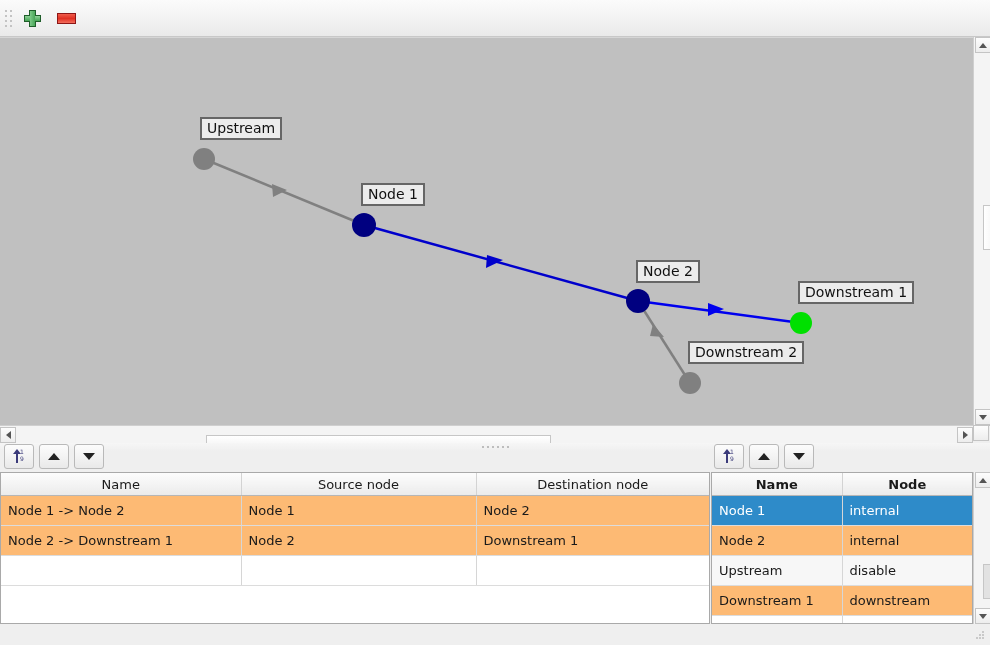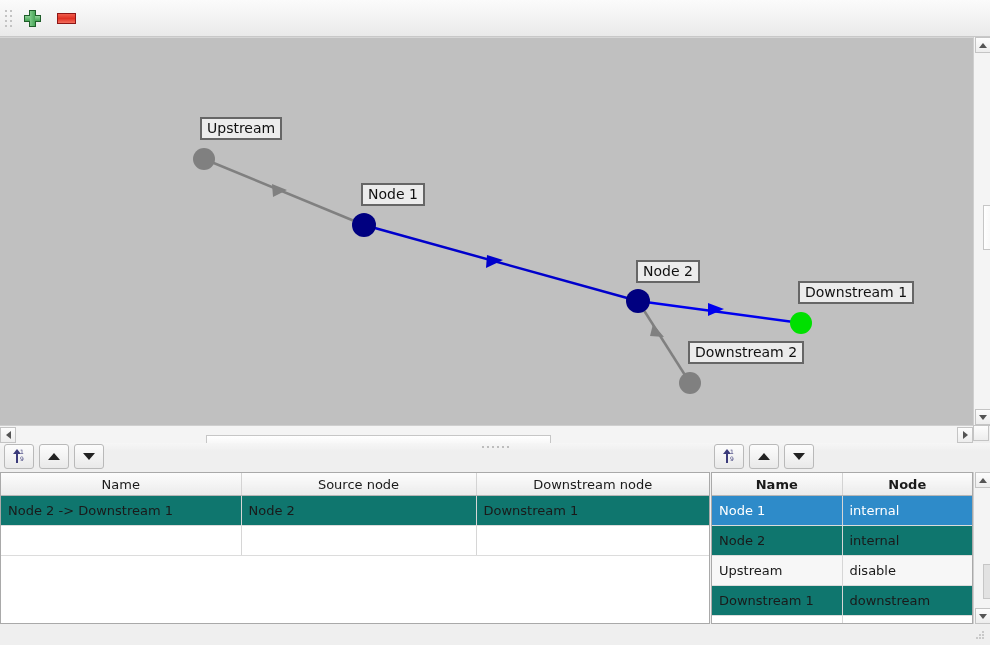--- a/index.html
+++ b/index.html
@@ -138,21 +138,21 @@
   }
   .ic-sort .n1, .ic-sort .n2 {
     position: absolute; left: 9px; font-size: 6px; color: #3b3b7a; line-height: 6px;
     font-family: "DejaVu Sans", sans-serif;
   }
   .ic-sort .n1 { top: 1px; }
   .ic-sort .n2 { top: 8px; }
 
   table.grid {
     border-collapse: collapse; table-layout: fixed; width: 100%;
-    background: #0f766e;
+    background: #fdba74;
   }
   table.grid th {
     background: linear-gradient(to bottom,#fcfcfc 0%,#f4f4f4 50%,#ebebeb 100%);
     border-right: 1px solid #d3d3d3;
     border-bottom: 1px solid #b6b6b6;
     height: 22px; font-size: 13px; font-weight: normal; color: #1a1a1a;
     text-align: center; padding: 0 4px;
   }
   table.grid.bold-head th { font-weight: bold; }
   table.grid td {
@@ -312,24 +312,29 @@
     <table class="grid">
       <colgroup>
           <col style="width:240px">
           <col style="width:235px">
           <col style="width:233px">
         </colgroup>
       <thead>
         <tr>
           <th>Name</th>
           <th>Source node</th>
-          <th style="border-right:none">Downstream node</th>
+          <th style="border-right:none">Destination node</th>
         </tr>
       </thead>
       <tbody>
+        <tr>
+          <td>Node 1 -&gt; Node 2</td>
+          <td>Node 1</td>
+          <td style="border-right:none">Node 2</td>
+        </tr>
         <tr>
           <td>Node 2 -&gt; Downstream 1</td>
           <td>Node 2</td>
           <td style="border-right:none">Downstream 1</td>
         </tr>
         <tr>
           <td class="filler"></td>
           <td class="filler"></td>
           <td class="filler" style="border-right:none"></td>
         </tr>

